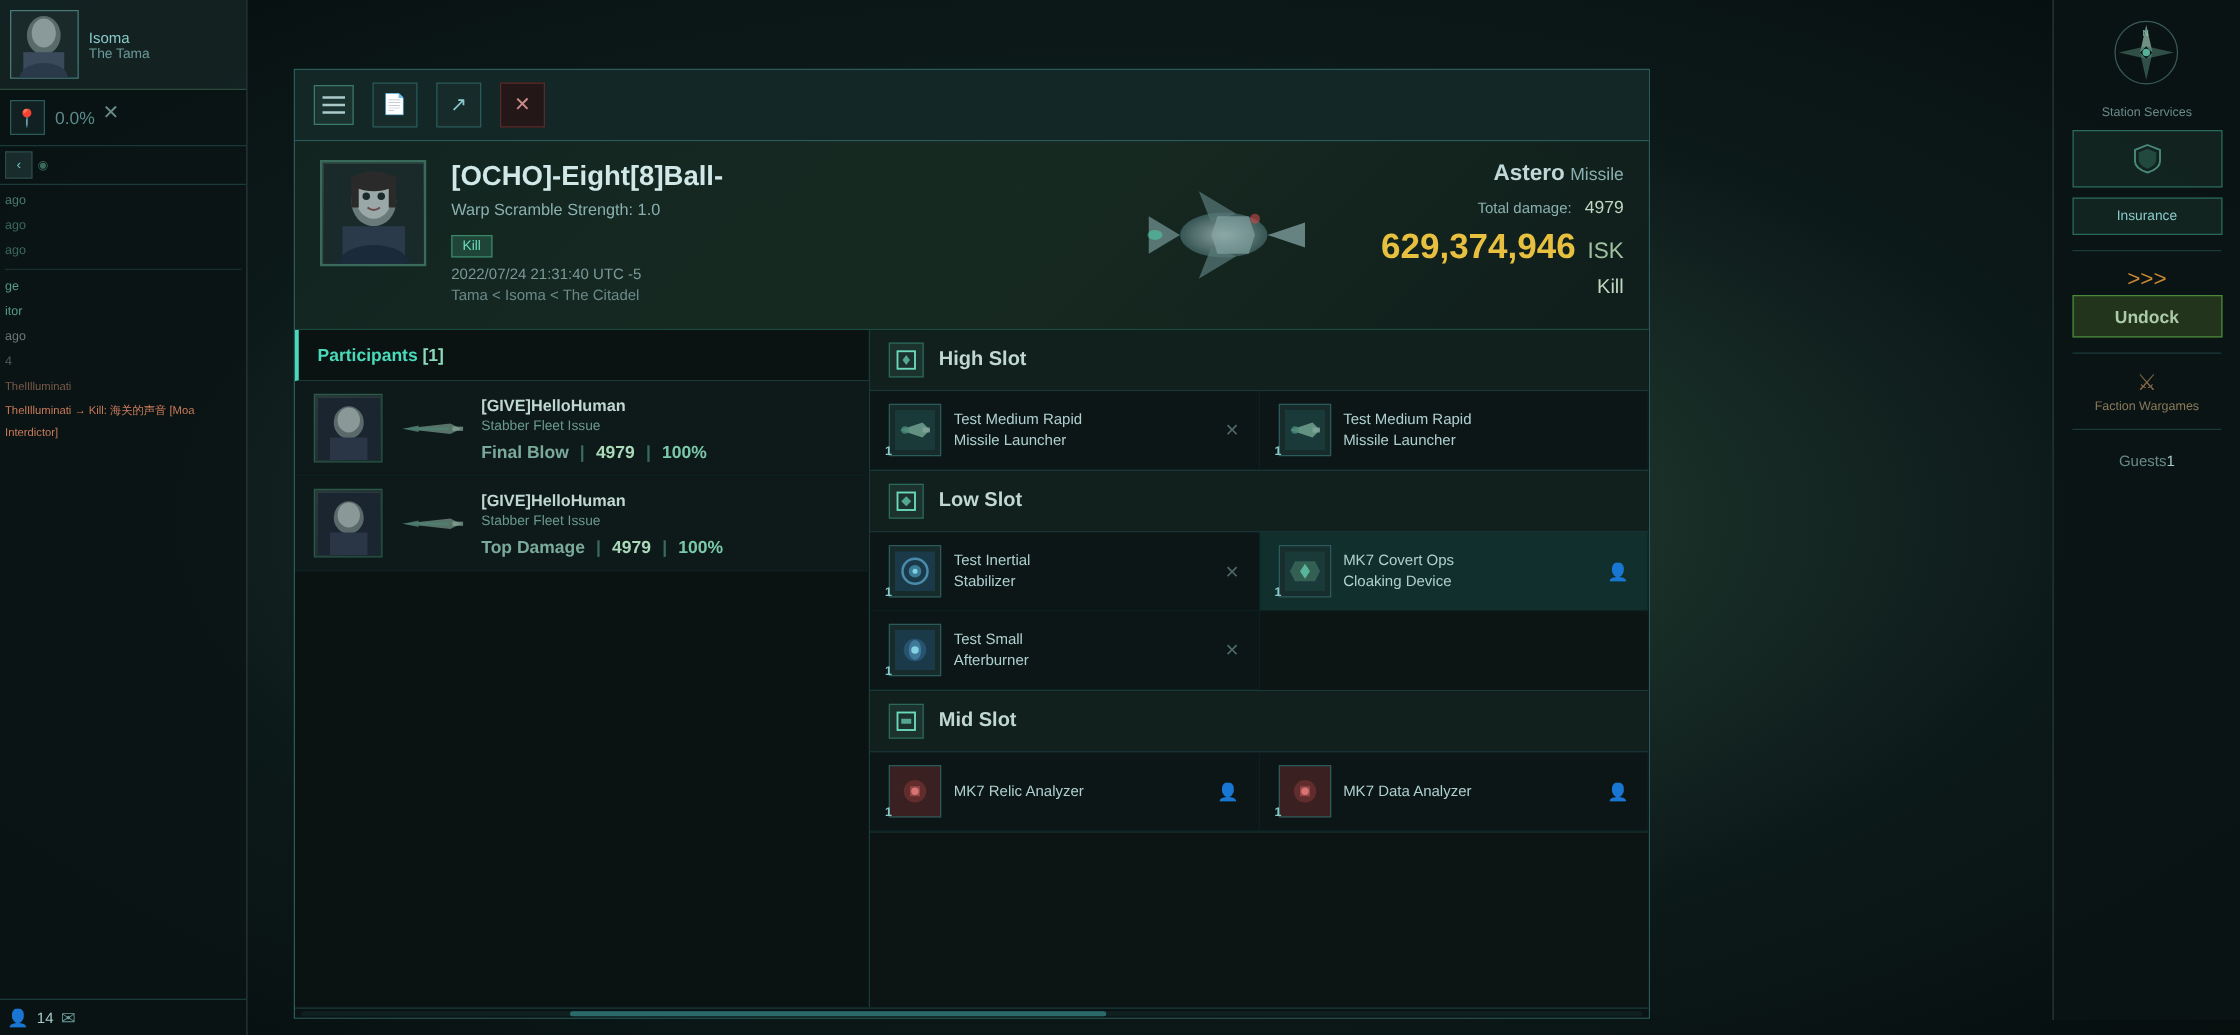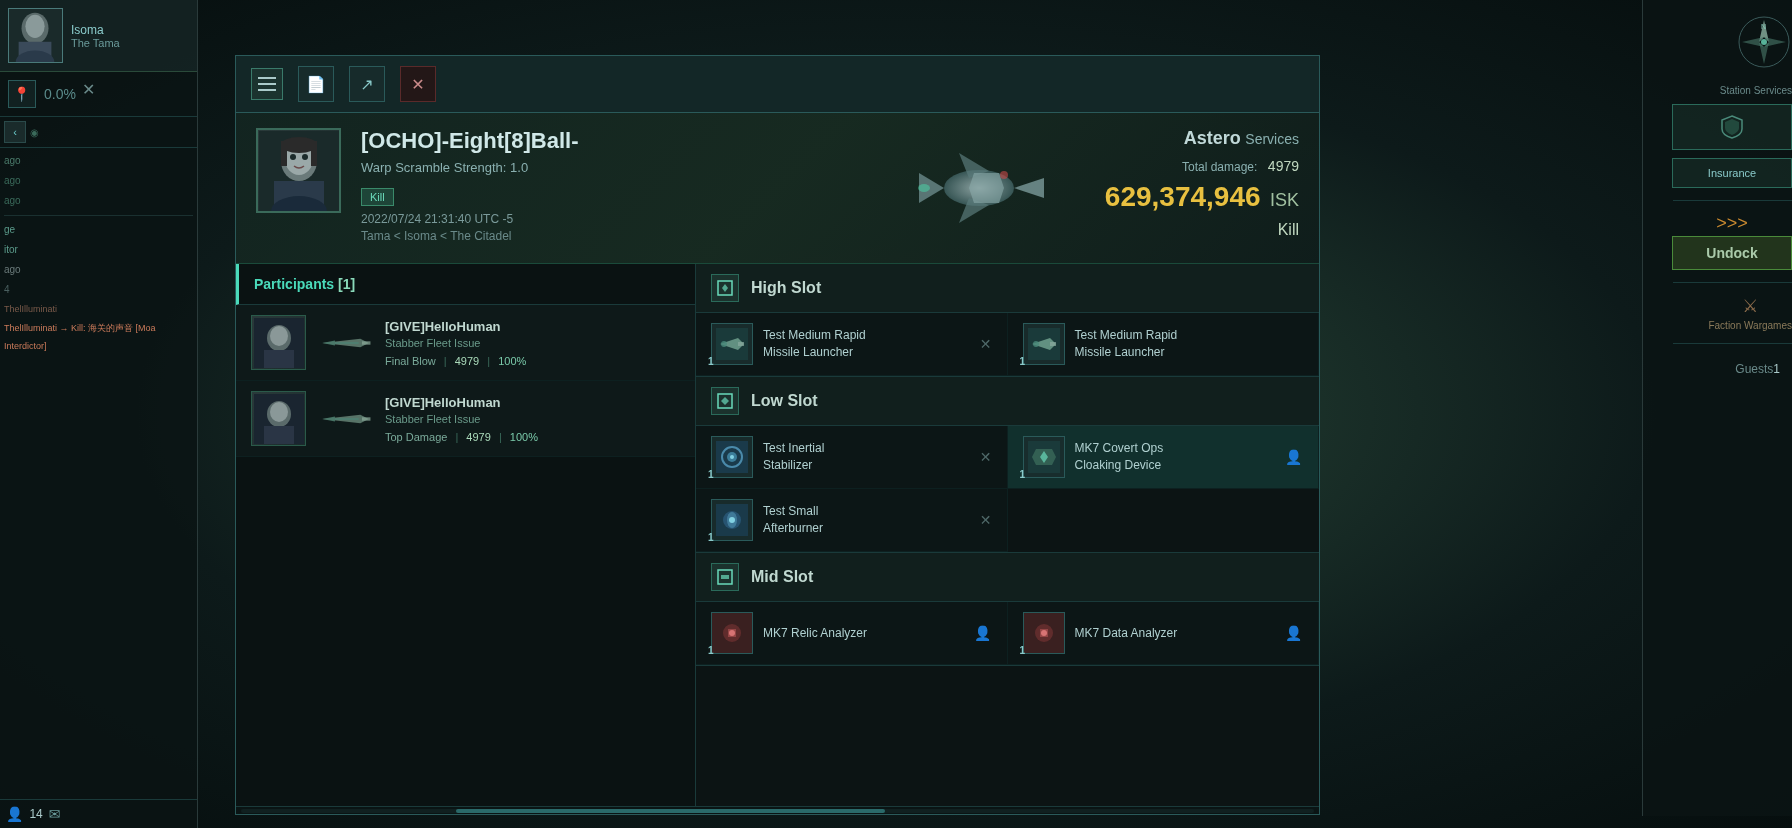--- a/index.html
+++ b/index.html
@@ -165,21 +165,21 @@
     
     .right-sidebar {
       position: absolute;
       top: 0; right: 0;
       width: 150px;
       height: 816px;
       background: rgba(10,20,20,0.85);
       border-left: 1px solid #2a3a3a;
       display: flex;
       flex-direction: column;
-      align-items: flex-end;
+      align-items: center;
       padding-top: 15px;
       gap: 8px;
     }
 
     .compass-rose {
       width: 55px;
       height: 55px;
       margin-bottom: 5px;
     }
 
@@ -488,21 +488,22 @@
     }
 
     .participant-ship {
       color: #6a9a8a;
       font-size: 11px;
       margin-bottom: 6px;
     }
 
     .participant-stats {
       color: #7aaa9a;
-      font-size: 11px;
+      font-size: 14px;
+      font-weight: bold;
     }
 
     .stat-separator {
       color: #3a6a5a;
       margin: 0 5px;
     }
 
     .stat-value {
       color: #aadaba;
     }
@@ -801,21 +802,21 @@
 
         <ellipse cx="35" cy="55" rx="6" ry="4" fill="#4adaaa" opacity="0.5"></ellipse>
 
         <circle cx="115" cy="42" r="4" fill="#ca4a4a" opacity="0.6"></circle>
       </svg>
     </div>
 
     <div class="kill-stats">
       <div>
         <span class="ship-name">Astero</span>
-        <span class="ship-class">Services</span>
+        <span class="ship-class">Missile</span>
       </div>
       <div style="margin-top:8px;">
         <span class="damage-label">Total damage:</span>
         <span class="damage-value" style="margin-left:6px;">4979</span>
       </div>
       <div style="margin-top:6px;">
         <span class="isk-value">629,374,946</span>
         <span class="isk-label">ISK</span>
       </div>
       <div class="kill-type">Kill</div>

